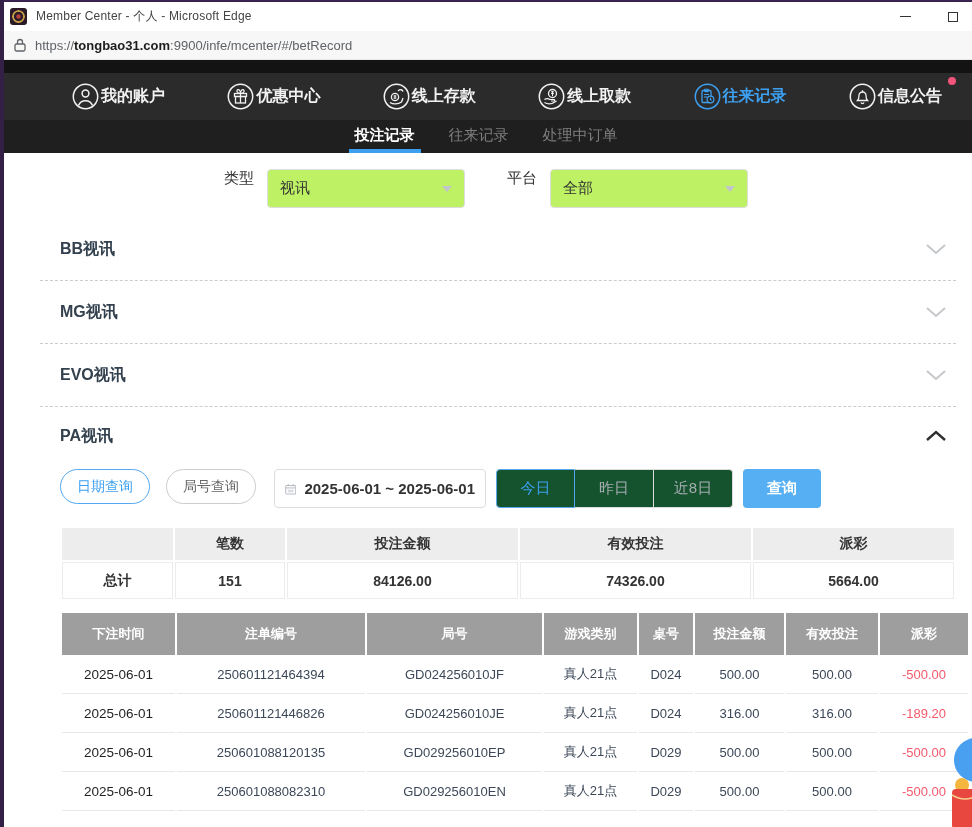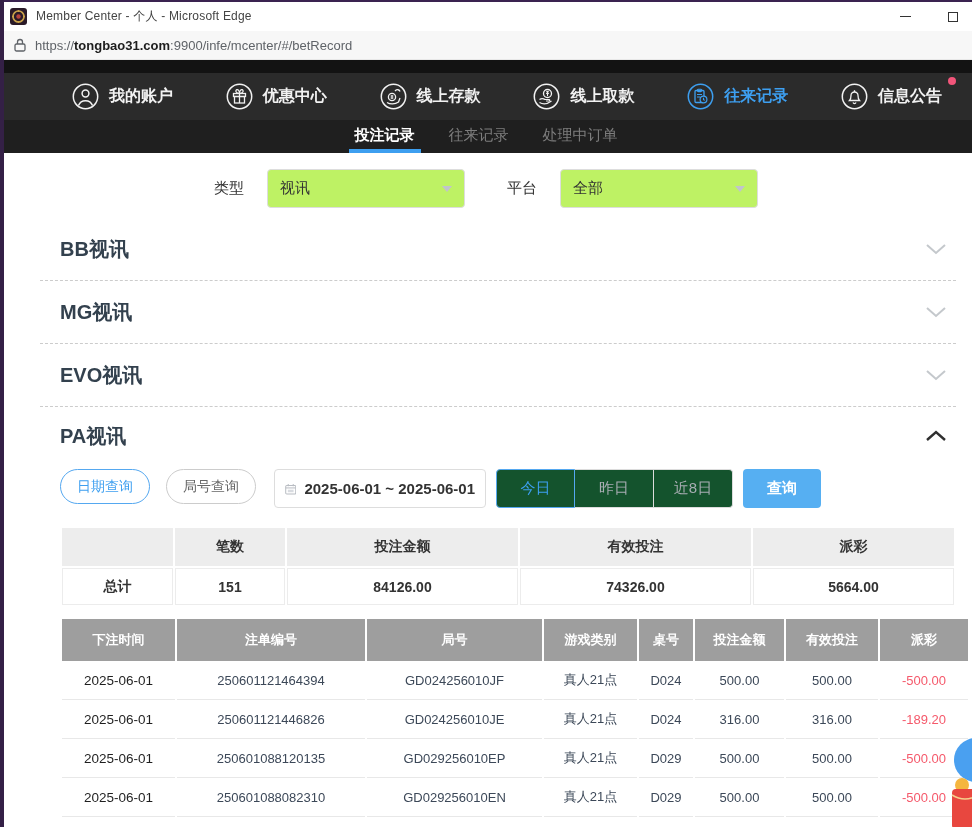--- a/index.html
+++ b/index.html
@@ -23,63 +23,63 @@
 
   
   .urlbar { height:29px; background:#f7f7f7; display:flex; align-items:center; padding:0 14px; border-bottom:1px solid #e8e8e8; }
   .lock-icon { margin-right:9px; display:flex; }
   .url-text { font-size:13px; color:#5f6368; }
   .url-text b { color:#1d1d1d; font-weight:bold; }
 
   
   .gap-strip { height:13px; background:#131313; }
   .mainnav { height:47px; background:#2b2b2b; display:flex; align-items:center; justify-content:space-between; padding:0 30px 0 72px; }
-  .nav-item { display:flex; align-items:center; gap:10px; color:#f2f2f2; font-size:16px; font-weight:bold; cursor:pointer; position:relative; }
+  .nav-item { display:flex; align-items:center; gap:2px; color:#f2f2f2; font-size:16px; font-weight:bold; cursor:pointer; position:relative; }
   .nav-item.active { color:#3d9ff0; }
   .nav-item svg { display:block; }
   .nav-badge { position:absolute; top:-6px; right:-14px; width:8px; height:8px; border-radius:50%; background:#f2557a; }
 
   .subnav { height:33px; background:#1f1f1f; display:flex; align-items:flex-start; justify-content:center; gap:34px; padding-top:6px; }
   .subtab { font-size:15px; color:#7d7d7d; cursor:pointer; position:relative; padding-bottom:8px; }
   .subtab.active { color:#fff; font-weight:bold; }
   .subtab.active::after { content:""; position:absolute; left:-6px; right:-6px; bottom:0; height:4px; background:#3d9ff0; }
 
   
   .filter-row { display:flex; justify-content:center; align-items:center; gap:42px; margin-top:16px; }
-  .filter-group { display:flex; align-items:center; gap:23px; }
+  .filter-group { display:flex; gap:13px; }
   .filter-label { font-size:15px; color:#333; }
   .select-box { width:198px; height:39px; border:1px solid #ddd; border-radius:4px; display:flex; align-items:center; padding:0 12px; font-size:15px; color:#333; cursor:pointer; background:#bef264; }
   .select-caret { margin-left:auto; width:0; height:0; border-left:5px solid transparent; border-right:5px solid transparent; border-top:6px solid #c0c4cc; }
 
   
   .sections { margin:10px 16px 0 40px; }
   .section-row { height:63px; display:flex; align-items:center; border-bottom:1px dashed #ccc; cursor:pointer; }
   .section-row.last { border-bottom:none; height:58px; }
-  .section-name { padding-left:20px; font-size:20px; font-weight:bold; color:#33414e; }
+  .section-name { padding-left:20px; font-size:16px; font-weight:bold; color:#33414e; }
   .section-chev { margin-left:auto; padding-right:10px; display:flex; }
 
   
   .pa-controls { display:flex; align-items:flex-start; margin:4px 0 0 60px; }
   .pill-btn { height:35px; padding:0 16px; border-radius:18px; border:1px solid #ccc; background:#fff; display:flex; align-items:center; font-size:14px; color:#666; cursor:pointer; }
   .pill-btn.active { border-color:#55a8f0; color:#3d9ff0; }
   .pill-btn + .pill-btn { margin-left:16px; }
   .date-input { margin-left:18px; width:212px; height:39px; border:1px solid #ddd; border-radius:4px; display:flex; align-items:center; padding:0 10px; gap:8px; cursor:pointer; }
   .date-input span { font-size:15px; font-weight:bold; color:#333; white-space:nowrap; }
   .seg-group { margin-left:10px; display:flex; height:39px; }
   .seg-btn { width:79px; border:1px solid #dcdcdc; border-left-width:0; background:#14532d; font-size:15px; color:#a8adb3; display:flex; align-items:center; justify-content:center; cursor:pointer; }
   .seg-btn:first-child { border-left-width:1px; border-radius:4px 0 0 4px; }
   .seg-btn:last-child { border-radius:0 4px 4px 0; }
   .seg-btn.active { border:1px solid #55a8f0; color:#3d9ff0; }
   .search-btn { margin-left:10px; width:78px; height:39px; border:none; border-radius:4px; background:#56aff2; color:#fff; font-size:15px; font-weight:bold; cursor:pointer; font-family:inherit; }
 
   
   .tbl-wrap { margin:18px 20px 0 60px; }
   table { border-collapse:separate; table-layout:fixed; }
   .summary-table { width:892px; border-spacing:2px 2px; }
-  .summary-table th { background:#ededed; height:38px; font-size:14px; font-weight:bold; color:#333; text-align:center; }
+  .summary-table th { background:#ededed; height:32px; font-size:14px; font-weight:bold; color:#333; text-align:center; }
   .summary-table td { background:#fff; height:37px; border:1px solid #ececec; font-size:14px; color:#333; text-align:center; font-weight:bold; }
 
   .bets-wrap { margin:12px 20px 0 60px; }
   .bets-table { width:892px; border-spacing:2px 0; }
   .bets-table th { background:#9e9e9e; height:42px; color:#fff; font-size:13px; font-weight:bold; text-align:center; }
   .bets-table td { height:39px; border-bottom:1px solid #e8e8e8; font-size:13px; color:#3c4858; text-align:center; background:#fff; }
   .bets-table td.c-date { color:#1f1f1f; font-size:13.5px; }
   .bets-table td.neg { color:#f5596b;text-align:center; }
 
   

